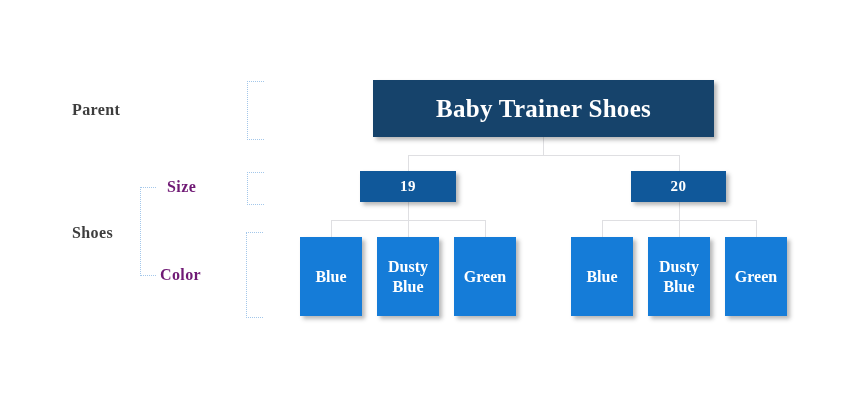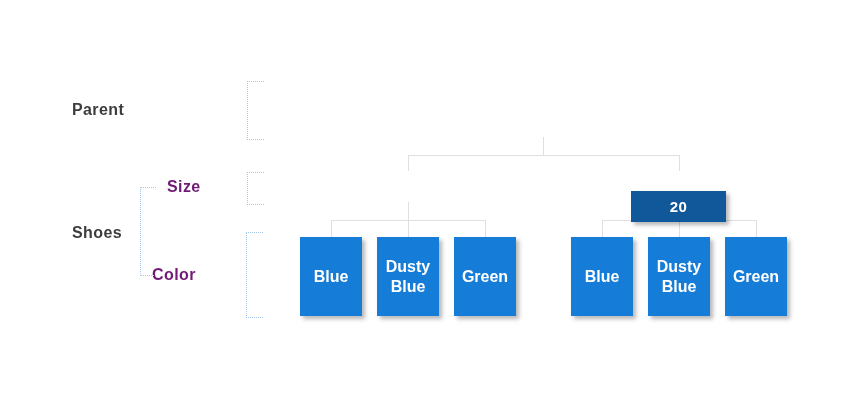--- a/index.html
+++ b/index.html
@@ -5,21 +5,21 @@
   html, body {
     margin: 0;
     padding: 0;
     background: #ffffff;
   }
   .canvas {
     position: relative;
     width: 861px;
     height: 409px;
     background: #ffffff;
-    font-family: Liberation Sans, sans-serif;
+    font-family: Liberation Serif, serif;
     overflow: hidden;
   }
   .lbl {
     position: absolute;
     font-weight: bold;
     font-size: 16px;
     letter-spacing: 0.4px;
     white-space: nowrap;
   }
   .lbl.dark { color: #3D3D3D; }
@@ -63,21 +63,21 @@
   }
 </style>
 </head>
 <body>
 
 <div class="canvas">
 
   <div class="lbl dark" style="left:72px; top:101px;">Parent</div>
   <div class="lbl dark" style="left:72px; top:224px;">Shoes</div>
   <div class="lbl gray" style="left:167px; top:178px;">Size</div>
-  <div class="lbl gray" style="left:152px; top:266px;">Color</div>
+  <div class="lbl gray" style="left:160px; top:266px;">Color</div>
 
   <div class="bracket" style="left:140px; top:187px; width:15px; height:87px;"></div>
   <div class="bracket" style="left:247px; top:81px; width:16px; height:57px;"></div>
   <div class="bracket" style="left:247px; top:172px; width:16px; height:31px;"></div>
   <div class="bracket" style="left:246px; top:232px; width:16px; height:84px;"></div>
 
   <div class="line" style="left:543px; top:137px; width:1px; height:18px;"></div>
   <div class="line" style="left:408px; top:155px; width:272px; height:1px;"></div>
   <div class="line" style="left:408px; top:155px; width:1px; height:16px;"></div>
   <div class="line" style="left:679px; top:155px; width:1px; height:16px;"></div>
@@ -87,22 +87,24 @@
   <div class="line" style="left:331px; top:220px; width:1px; height:17px;"></div>
   <div class="line" style="left:408px; top:220px; width:1px; height:17px;"></div>
   <div class="line" style="left:485px; top:220px; width:1px; height:17px;"></div>
 
   <div class="line" style="left:679px; top:202px; width:1px; height:18px;"></div>
   <div class="line" style="left:602px; top:220px; width:155px; height:1px;"></div>
   <div class="line" style="left:602px; top:220px; width:1px; height:17px;"></div>
   <div class="line" style="left:679px; top:220px; width:1px; height:17px;"></div>
   <div class="line" style="left:756px; top:220px; width:1px; height:17px;"></div>
 
+  <div class="box root-box" style="left:373px; top:80px; width:341px; height:57px;">Baby Trainer Shoes</div>
 
-  <div class="box size-box" style="left:631px; top:171px; width:95px; height:31px;margin-top:20px;">20</div>
+  <div class="box size-box" style="left:360px; top:171px; width:96px; height:31px;">19</div>
+  <div class="box size-box" style="left:631px; top:171px; width:95px; height:31px;">20</div>
 
   <div class="box color-box" style="left:300px; top:237px; width:62px; height:79px;">Blue</div>
   <div class="box color-box" style="left:377px; top:237px; width:62px; height:79px;">Dusty Blue</div>
   <div class="box color-box" style="left:454px; top:237px; width:62px; height:79px;">Green</div>
 
   <div class="box color-box" style="left:571px; top:237px; width:62px; height:79px;">Blue</div>
   <div class="box color-box" style="left:648px; top:237px; width:62px; height:79px;">Dusty Blue</div>
   <div class="box color-box" style="left:725px; top:237px; width:62px; height:79px;">Green</div>
 
 </div>

